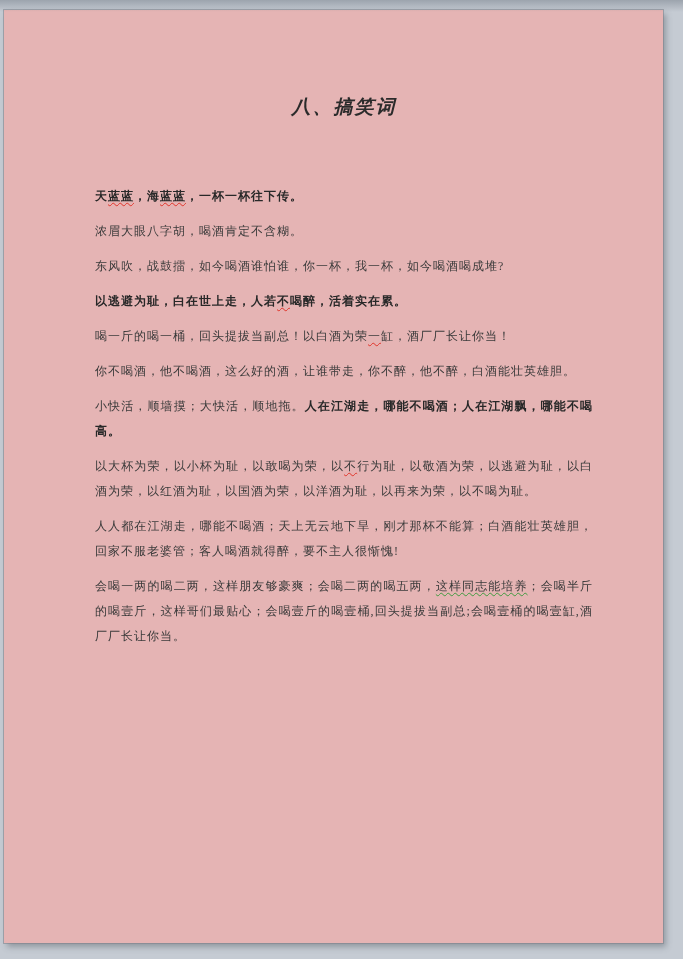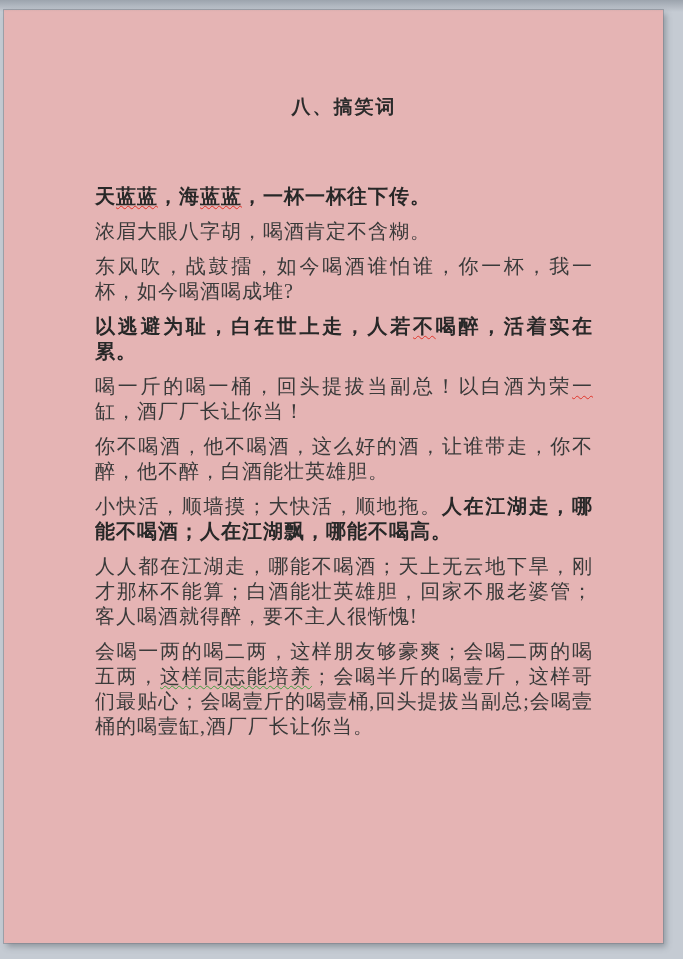--- a/index.html
+++ b/index.html
@@ -40,24 +40,25 @@
     pointer-events: none;
   }
   .doc-title {
     margin: 0 0 64px 0;
     text-align: center;
     font-size: 19px;
     line-height: 26px;
     font-weight: bold;
     letter-spacing: 2px;
     color: #2b2b2b;
+    font-style: italic;
   }
   .doc-body p {
     margin: 0 0 10px 0;
-    font-size: 20px;
+    font-size: 12px;
     line-height: 25px;
     letter-spacing: 1px;
     color: var(--text-color, #3a3a3a);
     text-align: justify;
   }
   .doc-body p span { white-space: pre-wrap; }
   .b { font-weight: bold; color: #282828; }
   .u-red {
     text-decoration-line: underline;
     text-decoration-style: wavy;
@@ -82,18 +83,19 @@
   <div class="page">
     <h1 class="doc-title">八、搞笑词</h1>
     <div class="doc-body">
         <p><span class="b">天</span><span class="b u-red">蓝蓝</span><span class="b">，海</span><span class="b u-red">蓝蓝</span><span class="b">，一杯一杯往下传。</span></p>
         <p><span>浓眉大眼八字胡，喝酒肯定不含糊。</span></p>
         <p><span>东风吹，战鼓擂，如今喝酒谁怕谁，你一杯，我一杯，如今喝酒喝成堆?</span></p>
         <p><span class="b">以逃避为耻，白在世上走，人若</span><span class="b u-red">不</span><span class="b">喝醉，活着实在累。</span></p>
         <p><span>喝一斤的喝一桶，回头提拔当副总！以白酒为荣</span><span class="u-red">一</span><span>缸，酒厂厂长让你当！</span></p>
         <p><span>你不喝酒，他不喝酒，这么好的酒，让谁带走，你不醉，他不醉，白酒能壮英雄胆。</span></p>
         <p><span>小快活，顺墙摸；大快活，顺地拖。</span><span class="b">人在江湖走，哪能不喝酒；人在江湖飘，哪能不喝高。</span></p>
+        <p><span>以大杯为荣，以小杯为耻，以敢喝为荣，以</span><span class="u-red">不</span><span>行为耻，以敬酒为荣，以逃避为耻，以白酒为荣，以红酒为耻，以国酒为荣，以洋酒为耻，以再来为荣，以不喝为耻。</span></p>
         <p><span>人人都在江湖走，哪能不喝酒；天上无云地下旱，刚才那杯不能算；白酒能壮英雄胆，回家不服老婆管；客人喝酒就得醉，要不主人很惭愧!</span></p>
         <p><span>会喝一两的喝二两，这样朋友够豪爽；会喝二两的喝五两，</span><span class="u-green">这样同志能培养</span><span>；会喝半斤的喝壹斤，这样哥们最贴心；会喝壹斤的喝壹桶,回头提拔当副总;会喝壹桶的喝壹缸,酒厂厂长让你当。</span></p>
       </div>
   </div>
   <div class="top-shade"></div>
 </div>
 
 </body></html>

